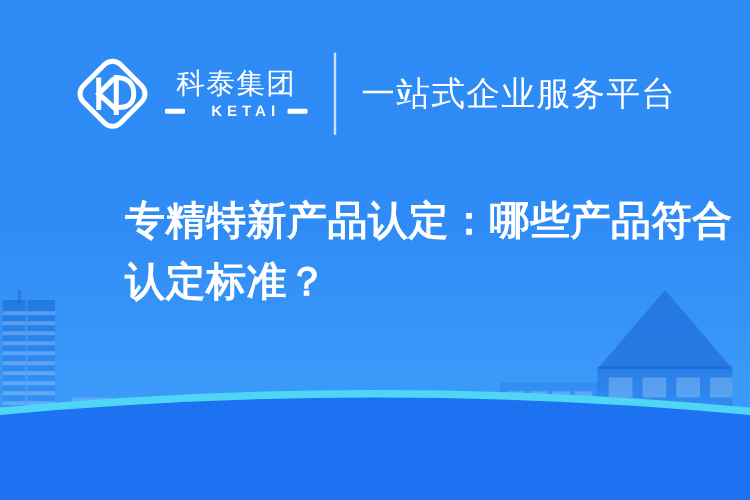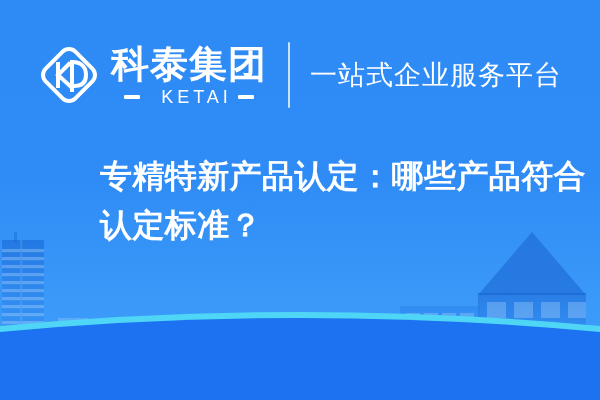--- a/index.html
+++ b/index.html
@@ -64,44 +64,44 @@
     display: block;
   }
   .brand-words {
     display: flex;
     flex-direction: column;
     align-items: center;
     justify-content: center;
     line-height: 1;
   }
   .brand-cn {
-    font-size: 38px;
-    font-weight: bold;
+    font-size: 23px;
+    font-weight: normal;
     color: #ffffff;
     letter-spacing: 1px;
     white-space: nowrap;
   }
   .brand-en-row {
     display: flex;
     align-items: center;
     gap: 6px;
     margin-top: 5px;
     width: 100%;
     justify-content: center;
   }
   .brand-dash {
     display: block;
     width: 16px;
     height: 4px;
     background: #ffffff;
     border-radius: 1px;
   }
   .brand-en {
-    font-size: 18px;
-    font-weight: normal;
+    font-size: 12px;
+    font-weight: bold;
     color: #ffffff;
     letter-spacing: 4px;
     white-space: nowrap;
     padding-left: 15px;
   }
 
   .divider {
     width: 2px;
     height: 66px;
     background: rgba(255,255,255,0.75);

